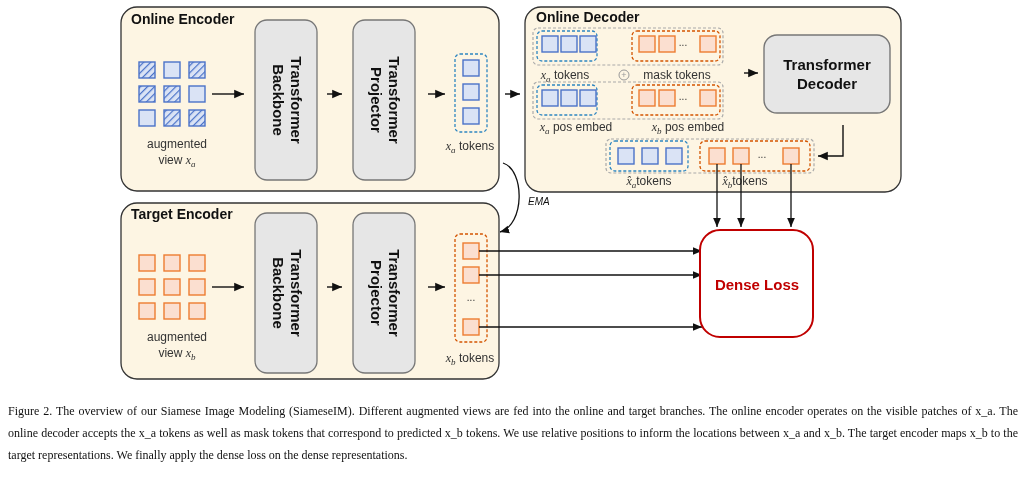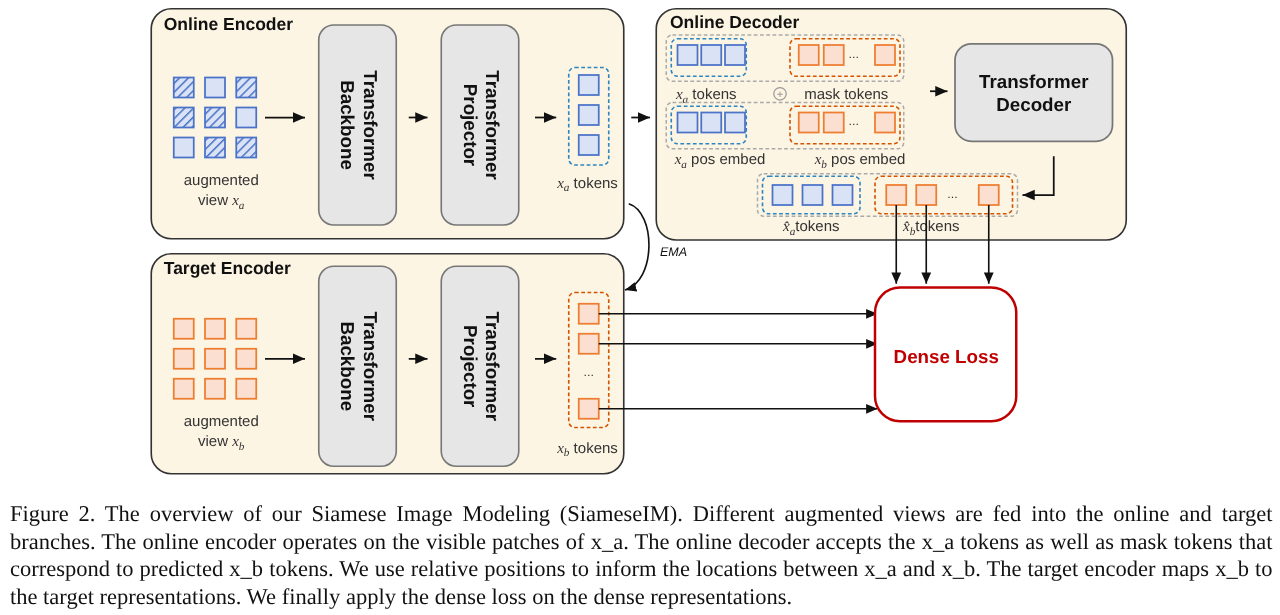--- a/index.html
+++ b/index.html
@@ -1,18 +1,18 @@
 <!DOCTYPE html>
 <html><head>
 <meta charset="utf-8">
 <style>
   html,body{margin:0;padding:0;background:#fff;}
   body{width:1024px;height:492px;position:relative;overflow:hidden;font-family:"Liberation Sans",sans-serif;}
   #fig{position:absolute;left:0;top:0;}
-  .caption{position:absolute;left:8px;top:400px;width:1010px;font-family:"Liberation Serif",serif;font-size:18px;line-height:22px;color:#111;text-align:justify;}
+  .caption{position:absolute;left:8px;top:400px;width:1010px;font-family:"Liberation Serif",serif;font-size:12px;line-height:22px;color:#111;text-align:justify;}
   text{font-family:"Liberation Sans",sans-serif;}
 </style>
 </head>
 <body>
 
 <svg id="fig" width="1024" height="395" viewBox="0 0 1024 395">
   <defs>
     <pattern id="hatch" patternUnits="userSpaceOnUse" width="5" height="5" patternTransform="rotate(45)">
       <rect width="5" height="5" fill="#dae3f5"></rect>
       <line x1="0" y1="0" x2="0" y2="5" stroke="#4a72c8" stroke-width="2.4"></line>

